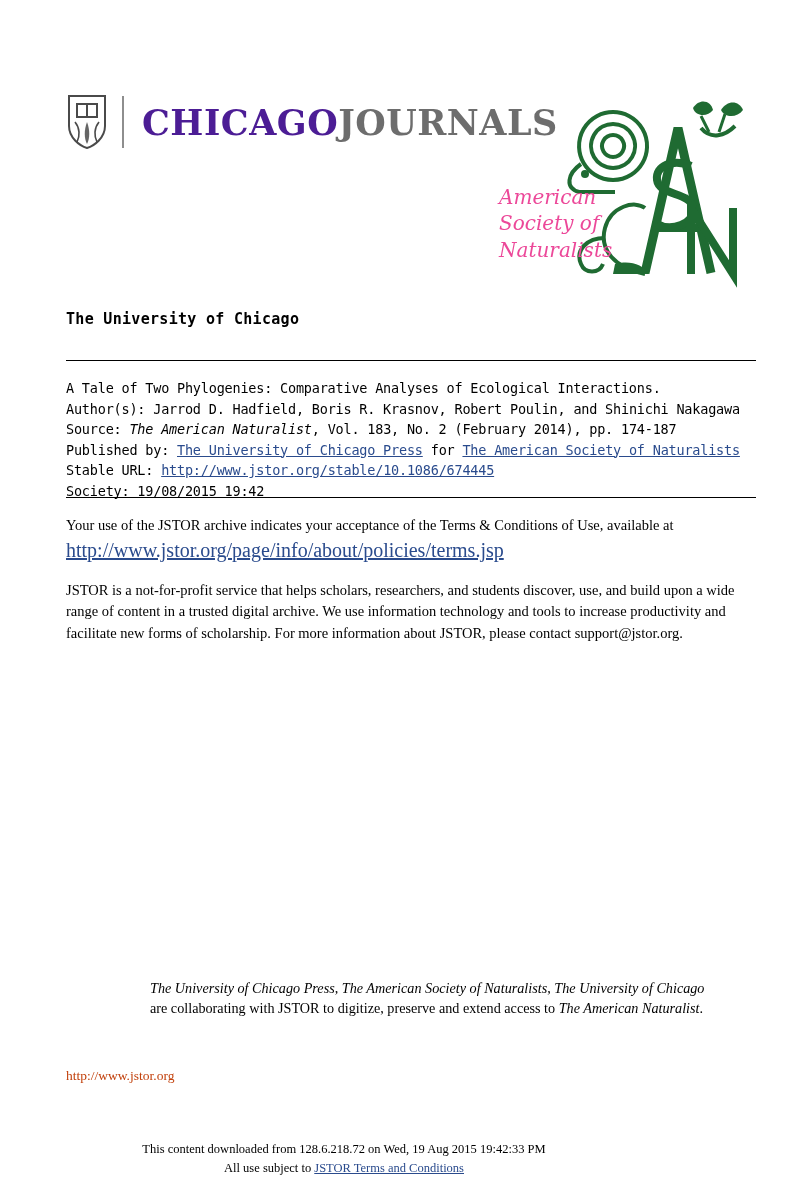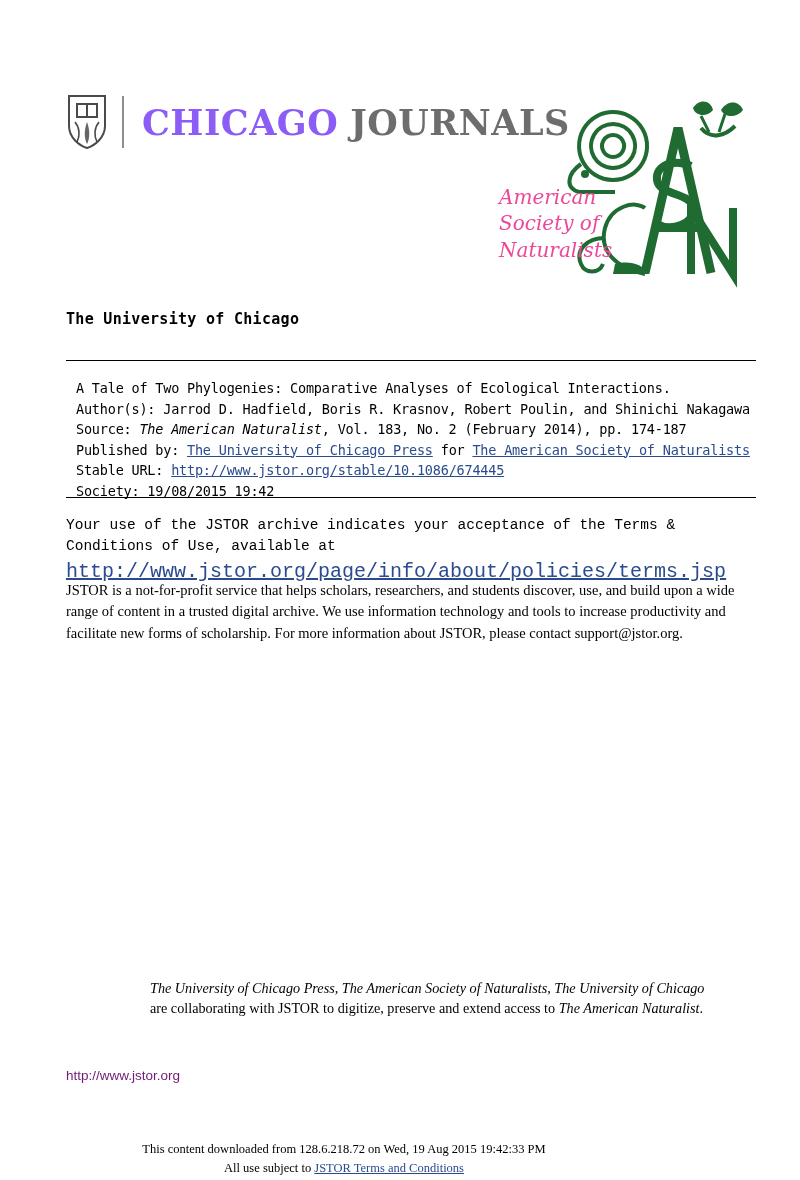--- a/index.html
+++ b/index.html
@@ -50,22 +50,22 @@
     background: #8e8e8e;
     margin-right: 18px;
   }
   .cj-word {
     font-family: "DejaVu Serif", serif;
     font-weight: bold;
     font-size: 35px;
     letter-spacing: 0.5px;
     line-height: 1;
   }
-  .cj-chicago { color: #8b5cf6; }
-  .cj-journals { color: #6d6d6d; margin-left: 12px; }
+  .cj-chicago { color: #4c1d95; }
+  .cj-journals { color: #6d6d6d; }
 
   .asn-logo {
     position: absolute;
     top: 0;
     right: 0;
     width: 250px;
     height: 200px;
   }
   .asn-text {
     position: absolute;
@@ -104,35 +104,34 @@
   .citation {
     position: absolute;
     top: 378px;
     left: 66px;
     width: 700px;
     font-family: "DejaVu Sans Mono", monospace;
     font-size: 13.5px;
     line-height: 1.52;
     color: #000;
     letter-spacing: -0.2px;
-    margin-left: 10px;
   }
   .citation .row { white-space: nowrap; }
   .citation i { font-style: italic; }
   a {
     color: #2a4b8d;
     text-decoration: underline;
   }
 
   .terms {
     position: absolute;
     top: 515px;
     left: 66px;
     width: 690px;
-    font-family: Liberation Mono, monospace;
+    font-family: Liberation Serif, serif;
     font-size: 14.5px;
     line-height: 1.45;
   }
   .terms a { font-size: 20px; }
 
   .blurb {
     position: absolute;
     top: 580px;
     left: 66px;
     width: 692px;
@@ -147,23 +146,23 @@
     position: absolute;
     left: 70px;
     top: 972px;
     width: 72px;
     height: 92px;
   }
   .jstor-url {
     position: absolute;
     left: 66px;
     top: 1068px;
-    font-family: Liberation Sans, sans-serif;
+    font-family: Liberation Serif, serif;
     font-size: 13.5px;
-    color: #701a75;
+    color: #c2410c;
   }
   .collab {
     position: absolute;
     left: 150px;
     top: 978px;
     width: 560px;
     font-family: "Liberation Serif", serif;
     font-size: 14.2px;
     line-height: 1.42;
   }

